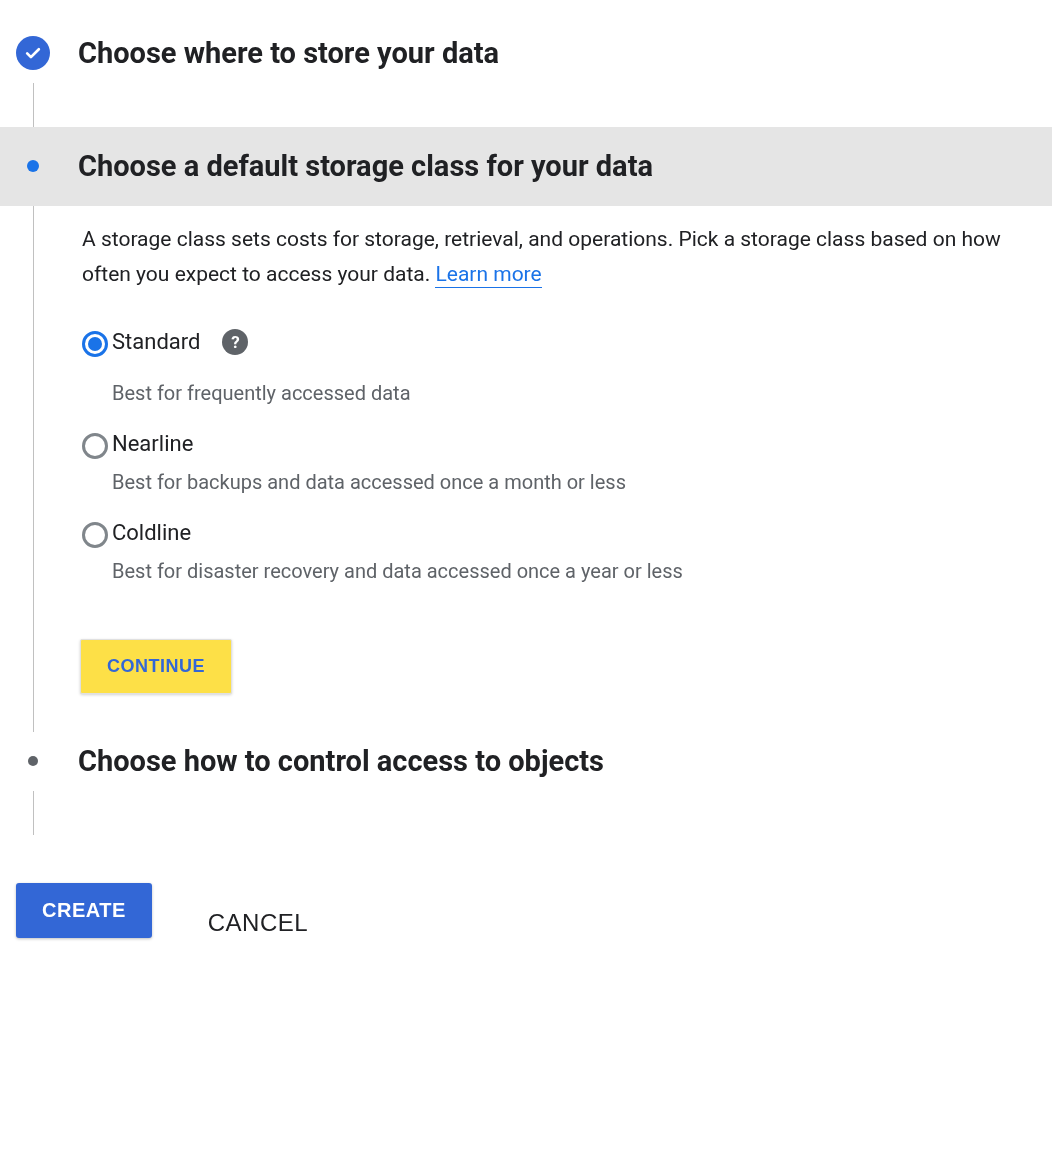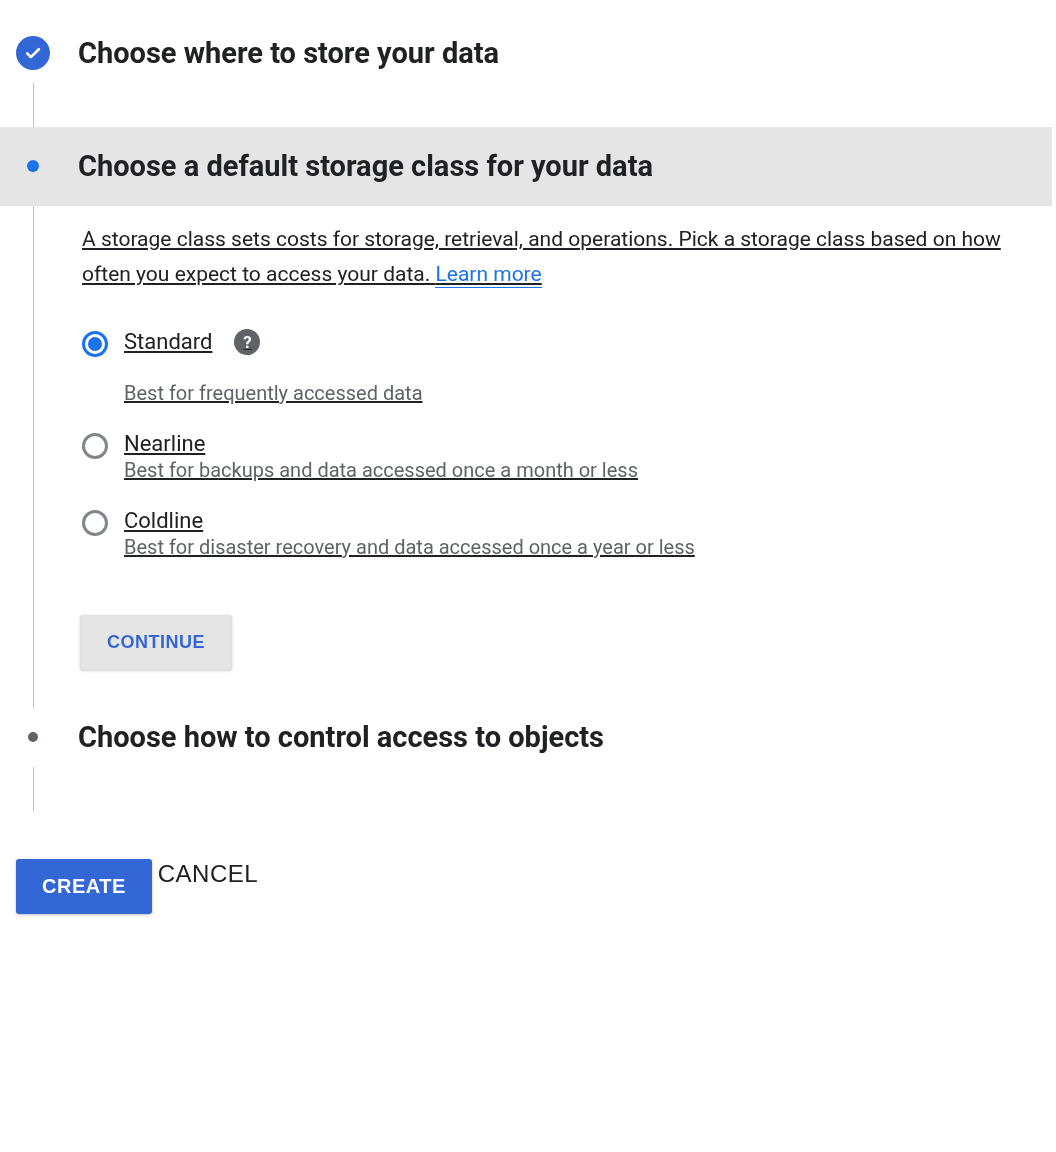--- a/index.html
+++ b/index.html
@@ -67,39 +67,38 @@
     position: relative;
     height: 44px;
     margin-left: 17px;
     border-left: 1px solid #c0c0c0;
   }
   .step-body {
     position: relative;
     margin-left: 17px;
     border-left: 1px solid #c0c0c0;
     padding: 16px 20px 38px 48px;
-    text-decoration: underline;
   }
   .description {
     font-size: 21px;
     line-height: 1.7;
     color: #202124;
     margin-bottom: 36px;
   }
   .learn-more {
     color: #1a73e8;
     text-decoration: none;
     border-bottom: 1.5px solid #1a73e8;
     padding-bottom: 1px;
   }
   .radio-group { }
   .radio-option {
     display: flex;
     align-items: flex-start;
-    gap: 16px;
+    gap: 4px;
     margin-bottom: 24px;
     cursor: pointer;
   }
   .radio-circle {
     width: 26px;
     height: 26px;
     border-radius: 50%;
     border: 3px solid #80868b;
     flex-shrink: 0;
     margin-top: 2px;
@@ -139,42 +138,43 @@
     display: flex;
     align-items: center;
     justify-content: center;
     font-size: 17px;
     font-weight: 700;
     cursor: pointer;
   }
   .radio-desc {
     font-size: 20px;
     color: #5f6368;
-    margin-top: 0;
+    margin-top: 12px;
     line-height: 1.4;
   }
   .radio-option.first .radio-desc { margin-top: 24px; }
   .continue-btn {
     display: inline-block;
-    background: #e5e5e5;
+    background: #fde047;
     border: 1px solid #e0e0e0;
     border-radius: 2px;
     box-shadow: 0 1px 3px rgba(0,0,0,0.18);
     color: #3367d6;
     font-size: 18px;
     font-weight: 700;
     letter-spacing: 0.5px;
     padding: 16px 26px;
     cursor: pointer;
     margin-top: 30px;
     margin-left: -2px;
   }
   .footer-actions {
     display: flex;
-    align-items: flex-start;
+    align-items: flex-end;
+    gap: 50px;
     margin-top: 48px;
   }
   .create-btn {
     background: #3367d6;
     color: #fff;
     border: none;
     border-radius: 3px;
     font-size: 20px;
     font-weight: 700;
     letter-spacing: 0.5px;

